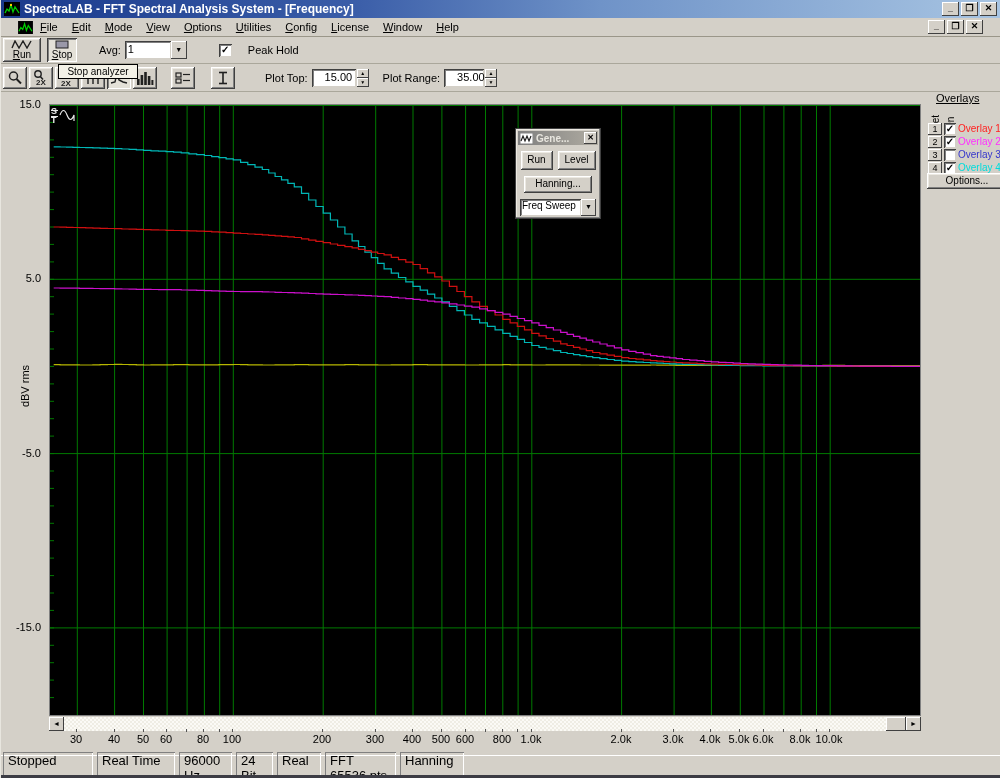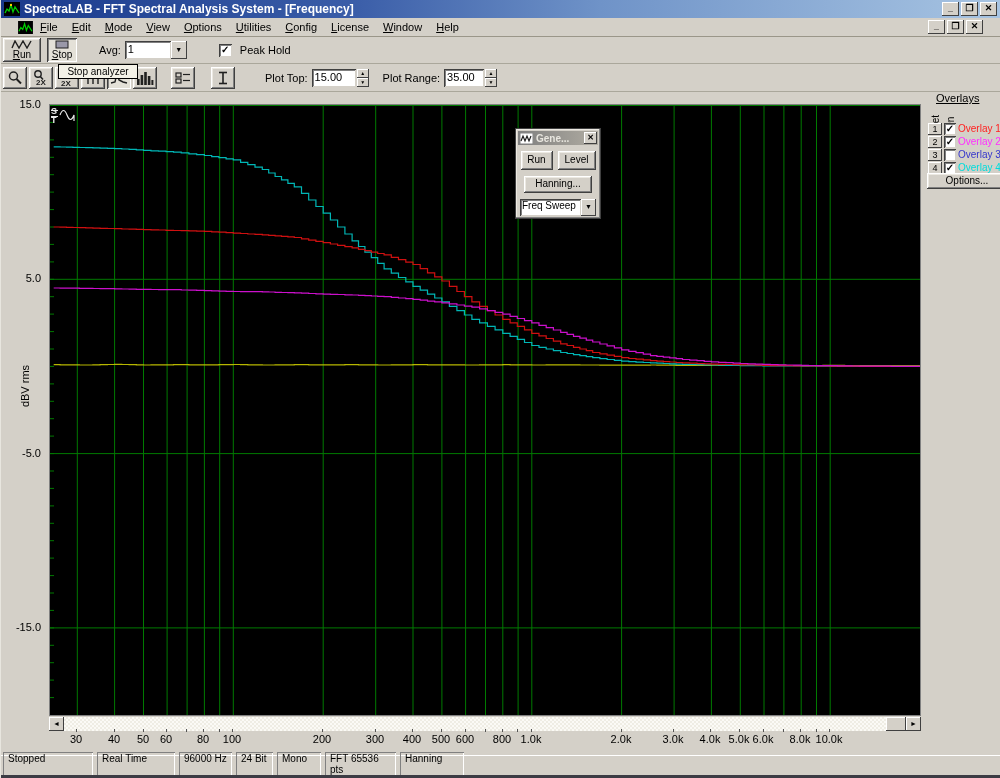--- a/index.html
+++ b/index.html
@@ -44,21 +44,21 @@
   .sqbtn { width:24px; height:22px; margin-left:2px; position:relative; }
   .tb-label { font-size:11px; margin-left:10px; }
   .combo { display:flex; height:18px; margin-left:4px; }
   .combo .cfield { width:46px; font-size:11px; padding:2px 3px; }
   .combo .cbtn { width:16px; font-size:7px; text-align:center; line-height:17px; color:#000; }
   .checkbox { width:13px; height:13px; background:#fff; text-align:center; font-size:10px;
     font-weight:bold; line-height:12px;
     box-shadow: inset 1px 1px #404040, inset -1px -1px #d4d0c8, inset 2px 2px #808080; }
   .spin { display:flex; flex-direction:column; width:12px; height:18px; margin-left:1px; }
   .spin div { flex:1; font-size:5px; line-height:8px; text-align:center; color:#000; }
-  .num-input { width:44px; height:18px; font-size:11px; padding:2px 3px; margin-left:4px; }
+  .num-input { width:44px; height:18px; font-size:11px; padding:2px 13px; margin-left:4px; }
   .tooltip { position:absolute; left:57px; top:64px; width:80px; height:15px; z-index:30;
     background:#f4f2e8; border:1px solid #000; font-size:10px; line-height:13px; text-align:center; }
   
   .chart-title { position:absolute; left:48px; top:91px; width:872px; text-align:center;
     font-size:11px; }
   .plot { position:absolute; left:48px; top:104px; width:872px; height:612px; background:#000;
     border:1px solid #808080; }
   .plot svg { position:absolute; left:0; top:0; }
   .gen-indicator { position:absolute; right:10px; top:3px; }
   .ytick-label { position:absolute; right:0; width:44px; text-align:right; font-size:11px;
@@ -100,21 +100,21 @@
   .gendlg .dclose { width:13px; height:12px; font-size:8px; font-weight:bold; line-height:11px;
     text-align:center; }
   .gendlg .drow { display:flex; justify-content:center; gap:5px; margin-top:6px; }
   .gendlg .dbtn { height:19px; font-size:10px; text-align:center; line-height:18px; }
   .gencombo { display:flex; margin:6px auto 0; width:76px; height:17px; }
   .gencombo .gfield { flex:1; font-size:10px; padding:1px 0 0 2px; white-space:nowrap; overflow:hidden; }
   .gencombo .gbtn { width:15px; font-size:7px; line-height:16px; text-align:center; }
   
   .statusbar { position:absolute; left:0; top:755px; width:100%; height:20px; background:#d4d0c8;
     border-top:1px solid #fff; display:flex; align-items:center; padding-left:2px; gap:4px; }
-  .spanel { height:28px; font-size:10px; padding:1px 5px; }
+  .spanel { height:28px; font-size:13px; padding:1px 5px; }
   .bottomstrip { position:absolute; left:0; top:775px; width:100%; height:3px; background:#3c3c44; }
   .icon-svg { display:block; }
 </style>
 </head>
 <body>
 
 <div class="screen">
 
   <div class="titlebar">
     <svg class="appicon" viewBox="0 0 16 14">
@@ -164,21 +164,21 @@
         <rect x="1" y="1" width="12" height="7" fill="#9a98a8" stroke="#202020"></rect>
       </svg>
       <span>Stop</span>
     </div>
     <span class="tb-label" style="margin-left:22px;">Avg:</span>
     <div class="combo">
       <div class="cfield field">1</div>
       <div class="cbtn raised-thin">▼</div>
     </div>
     <div class="checkbox" style="margin-left:32px;">✓</div>
-    <span class="tb-label" style="margin-left:8px;">Peak Hold</span>
+    <span class="tb-label" style="margin-left:16px;">Peak Hold</span>
   </div>
 
   <div class="toolbar2">
     <div class="tbtn sqbtn raised">
       <svg class="icon-svg" width="16" height="16" viewBox="0 0 16 16">
         <circle cx="6.5" cy="6" r="4" fill="none" stroke="#202020" stroke-width="1.5"></circle>
         <line x1="9.5" y1="9" x2="14" y2="13.5" stroke="#202020" stroke-width="2"></line>
       </svg>
     </div>
     <div class="tbtn sqbtn raised">
@@ -440,19 +440,19 @@
       <div class="gfield field">Freq Sweep</div>
       <div class="gbtn raised-thin">▼</div>
     </div>
   </div>
 
   <div class="statusbar">
     <div class="spanel sunken" style="width:90px;">Stopped</div>
     <div class="spanel sunken" style="width:78px;">Real Time</div>
     <div class="spanel sunken" style="width:53px;">96000 Hz</div>
     <div class="spanel sunken" style="width:37px;">24 Bit</div>
-    <div class="spanel sunken" style="width:44px;">Mono</div>
+    <div class="spanel sunken" style="width:44px;">Real</div>
     <div class="spanel sunken" style="width:71px;">FFT 65536 pts</div>
     <div class="spanel sunken" style="width:64px;">Hanning</div>
   </div>
   <div class="bottomstrip"></div>
 
 </div>
 
 </body></html>

